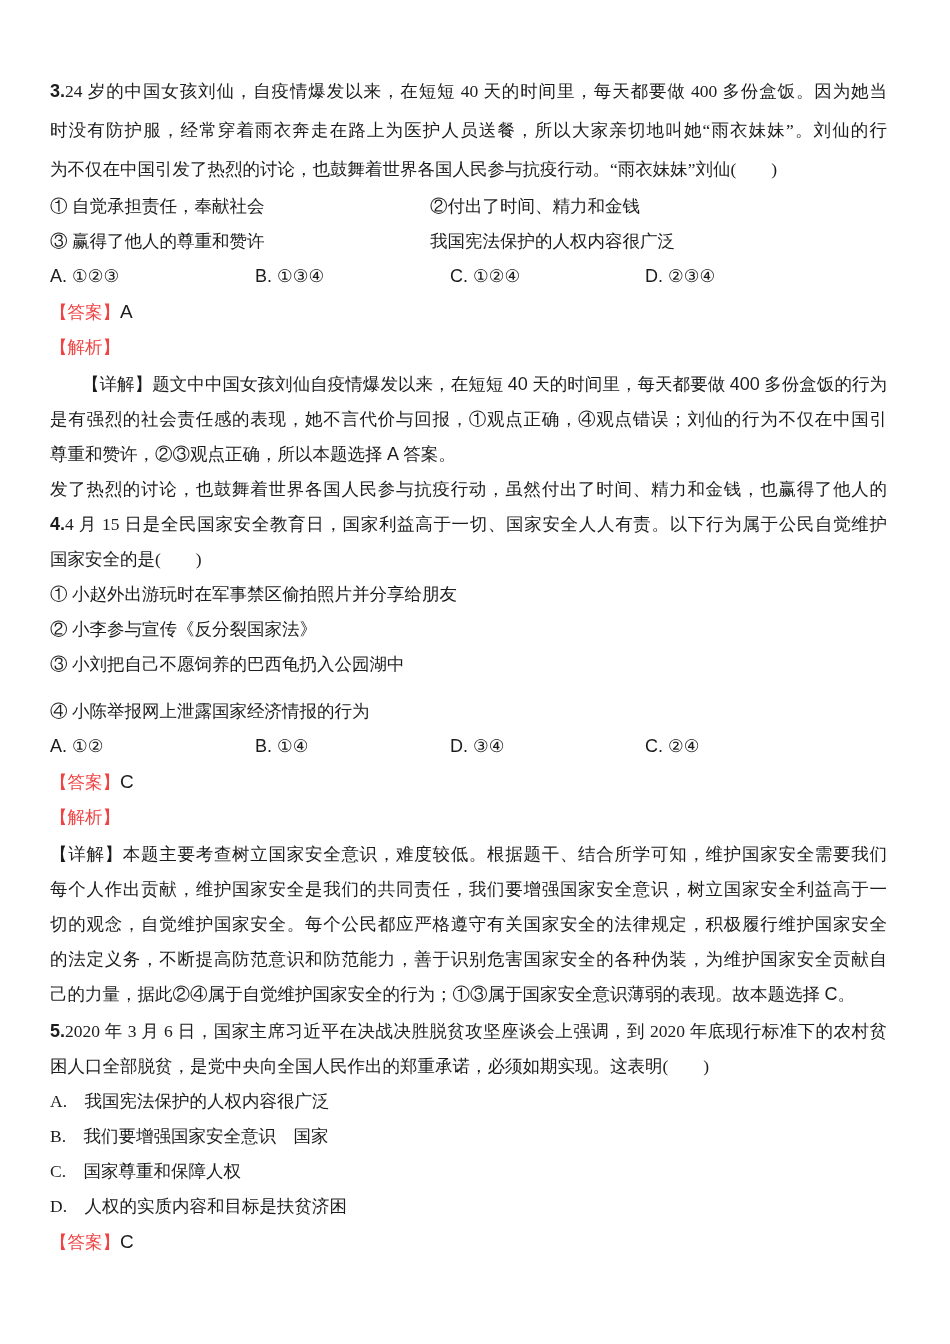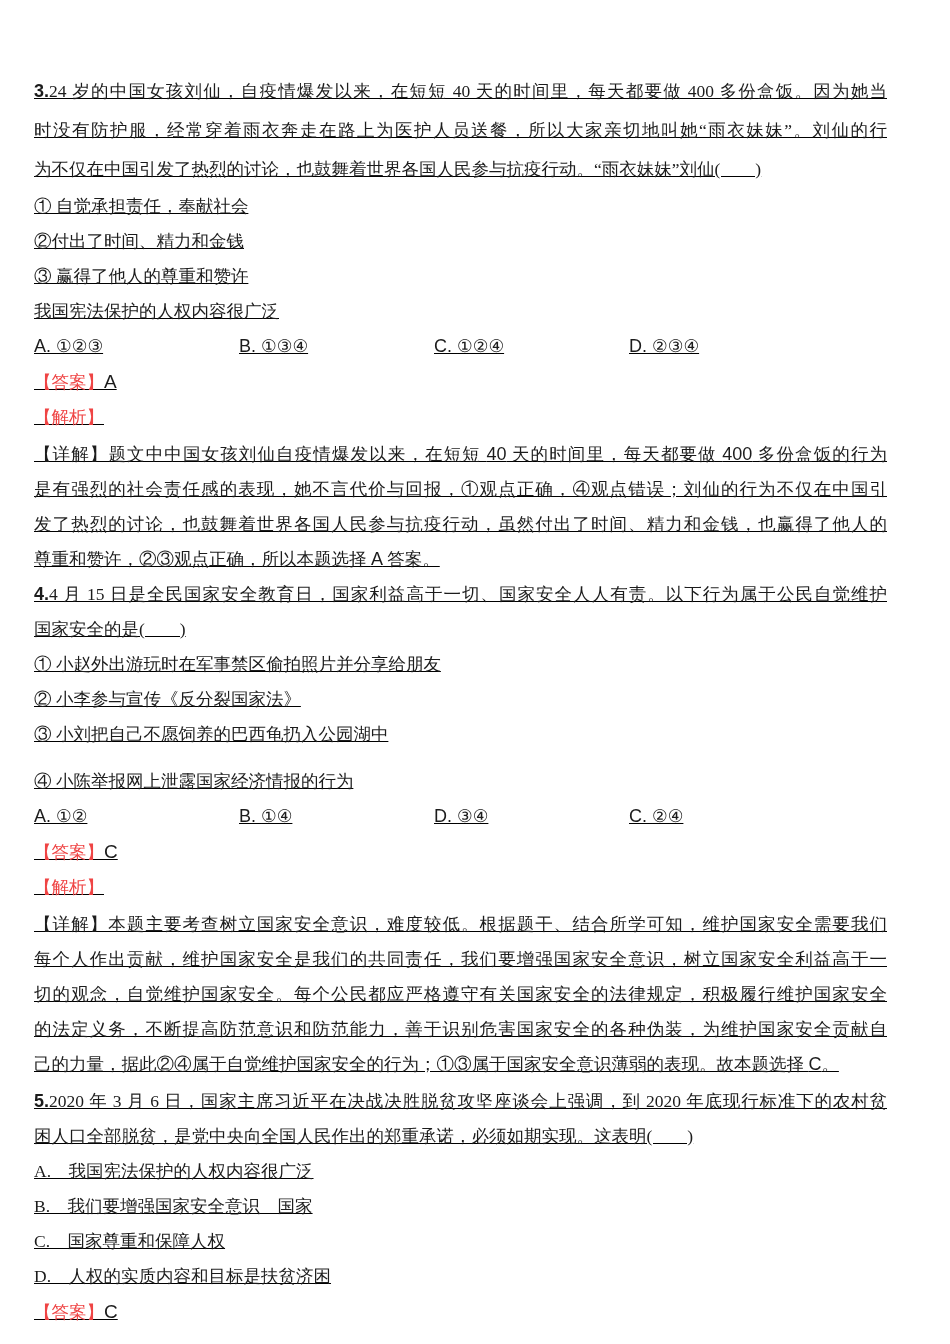--- a/index.html
+++ b/index.html
@@ -3,33 +3,32 @@
 <meta charset="utf-8">
 <style>
   html, body { margin: 0; padding: 0; background: #ffffff; }
   body {
     width: 950px; height: 1344px; overflow: hidden;
     font-family: "Liberation Serif", "DejaVu Serif", serif;
   }
   #doc {
     box-sizing: border-box;
     width: 950px;
-    padding: 72px 63px 0 34px;
-    text-decoration: underline;
+    padding: 72px 63px 0 50px;
   }
   .line {
     font-family: "Liberation Serif", "DejaVu Serif", serif;
     font-size: 17.5px;
     color: #1c1c1c;
     line-height: 35px;
     min-height: 35px;
     white-space: pre-wrap;
   }
   .full { text-align: justify; text-align-last: justify; }
-  .cols2 { display: flex; flex-direction: column; }
+  .cols2 { display: flex; }
   .cols2 .col.c1 { width: 380px; }
   .abcd { display: grid; grid-template-columns: 205px 195px 195px 1fr; }
   .run-plain { }
   .run-qnum {
     font-family: "Liberation Sans", "DejaVu Sans", sans-serif;
     font-weight: bold; font-size: 18px;
   }
   .run-num {
     font-family: "Liberation Sans", "DejaVu Sans", sans-serif;
     font-size: 18px;
@@ -45,24 +44,24 @@
 
 <div id="doc">
     <div class="line full" style="line-height: 39px;"><span class="run-qnum">3.</span><span class="run-plain">24 岁的中国女孩刘仙，自疫情爆发以来，在短短 40 天的时间里，每天都要做 400 多份盒饭。因为她当</span></div>
     <div class="line full" style="line-height: 39px;"><span class="run-plain">时没有防护服，经常穿着雨衣奔走在路上为医护人员送餐，所以大家亲切地叫她“雨衣妹妹”。刘仙的行</span></div>
     <div class="line" style="line-height: 39px;"><span class="run-plain">为不仅在中国引发了热烈的讨论，也鼓舞着世界各国人民参与抗疫行动。“雨衣妹妹”刘仙(　　)</span></div>
     <div class="line cols2"><div class="col c1"><span class="run-plain">① 自觉承担责任，奉献社会</span></div><div class="col c2"><span class="run-plain">②付出了时间、精力和金钱</span></div></div>
     <div class="line cols2"><div class="col c1"><span class="run-plain">③ 赢得了他人的尊重和赞许</span></div><div class="col c2"><span class="run-plain">我国宪法保护的人权内容很广泛</span></div></div>
     <div class="line abcd"><div class="choice"><span class="run-num">A. </span><span class="run-plain">①②③</span></div><div class="choice"><span class="run-num">B. </span><span class="run-plain">①③④</span></div><div class="choice"><span class="run-num">C. </span><span class="run-plain">①②④</span></div><div class="choice"><span class="run-num">D. </span><span class="run-plain">②③④</span></div></div>
     <div class="line"><span class="run-blue">【答案】</span><span class="run-ans">A</span></div>
     <div class="line"><span class="run-blue">【解析】</span></div>
-    <div class="line full" style="margin-top: 2px;"><span class="run-plain">【详解】题文中中国女孩刘仙自疫情爆发以来，在短短 </span><span class="run-num">40</span><span class="run-plain"> 天的时间里，每天都要做 </span><span class="run-num">400</span><span class="run-plain"> 多份盒饭的行为</span></div>
+    <div class="line full" style="margin-top: 2px; margin-left: 32px;"><span class="run-plain">【详解】题文中中国女孩刘仙自疫情爆发以来，在短短 </span><span class="run-num">40</span><span class="run-plain"> 天的时间里，每天都要做 </span><span class="run-num">400</span><span class="run-plain"> 多份盒饭的行为</span></div>
     <div class="line full"><span class="run-plain">是有强烈的社会责任感的表现，她不言代价与回报，①观点正确，④观点错误；刘仙的行为不仅在中国引</span></div>
+    <div class="line"><span class="run-plain">尊重和赞许，②③观点正确，所以本题选择 </span><span class="run-num">A</span><span class="run-plain"> 答案。</span></div>
     <div class="line full"><span class="run-plain">发了热烈的讨论，也鼓舞着世界各国人民参与抗疫行动，虽然付出了时间、精力和金钱，也赢得了他人的</span></div>
-    <div class="line"><span class="run-plain">尊重和赞许，②③观点正确，所以本题选择 </span><span class="run-num">A</span><span class="run-plain"> 答案。</span></div>
     <div class="line full" style="margin-top: 0;"><span class="run-qnum">4.</span><span class="run-plain">4 月 15 日是全民国家安全教育日，国家利益高于一切、国家安全人人有责。以下行为属于公民自觉维护</span></div>
     <div class="line"><span class="run-plain">国家安全的是(　　)</span></div>
     <div class="line"><span class="run-plain">① 小赵外出游玩时在军事禁区偷拍照片并分享给朋友</span></div>
     <div class="line"><span class="run-plain">② 小李参与宣传《反分裂国家法》</span></div>
     <div class="line"><span class="run-plain">③ 小刘把自己不愿饲养的巴西龟扔入公园湖中</span></div>
     <div class="line" style="margin-top: 12px;"><span class="run-plain">④ 小陈举报网上泄露国家经济情报的行为</span></div>
     <div class="line abcd"><div class="choice"><span class="run-num">A. </span><span class="run-plain">①②</span></div><div class="choice"><span class="run-num">B. </span><span class="run-plain">①④</span></div><div class="choice"><span class="run-num">D. </span><span class="run-plain">③④</span></div><div class="choice"><span class="run-num">C. </span><span class="run-plain">②④</span></div></div>
     <div class="line"><span class="run-blue">【答案】</span><span class="run-ans">C</span></div>
     <div class="line"><span class="run-blue">【解析】</span></div>
     <div class="line full" style="margin-top: 2px;"><span class="run-plain">【详解】本题主要考查树立国家安全意识，难度较低。根据题干、结合所学可知，维护国家安全需要我们</span></div>

